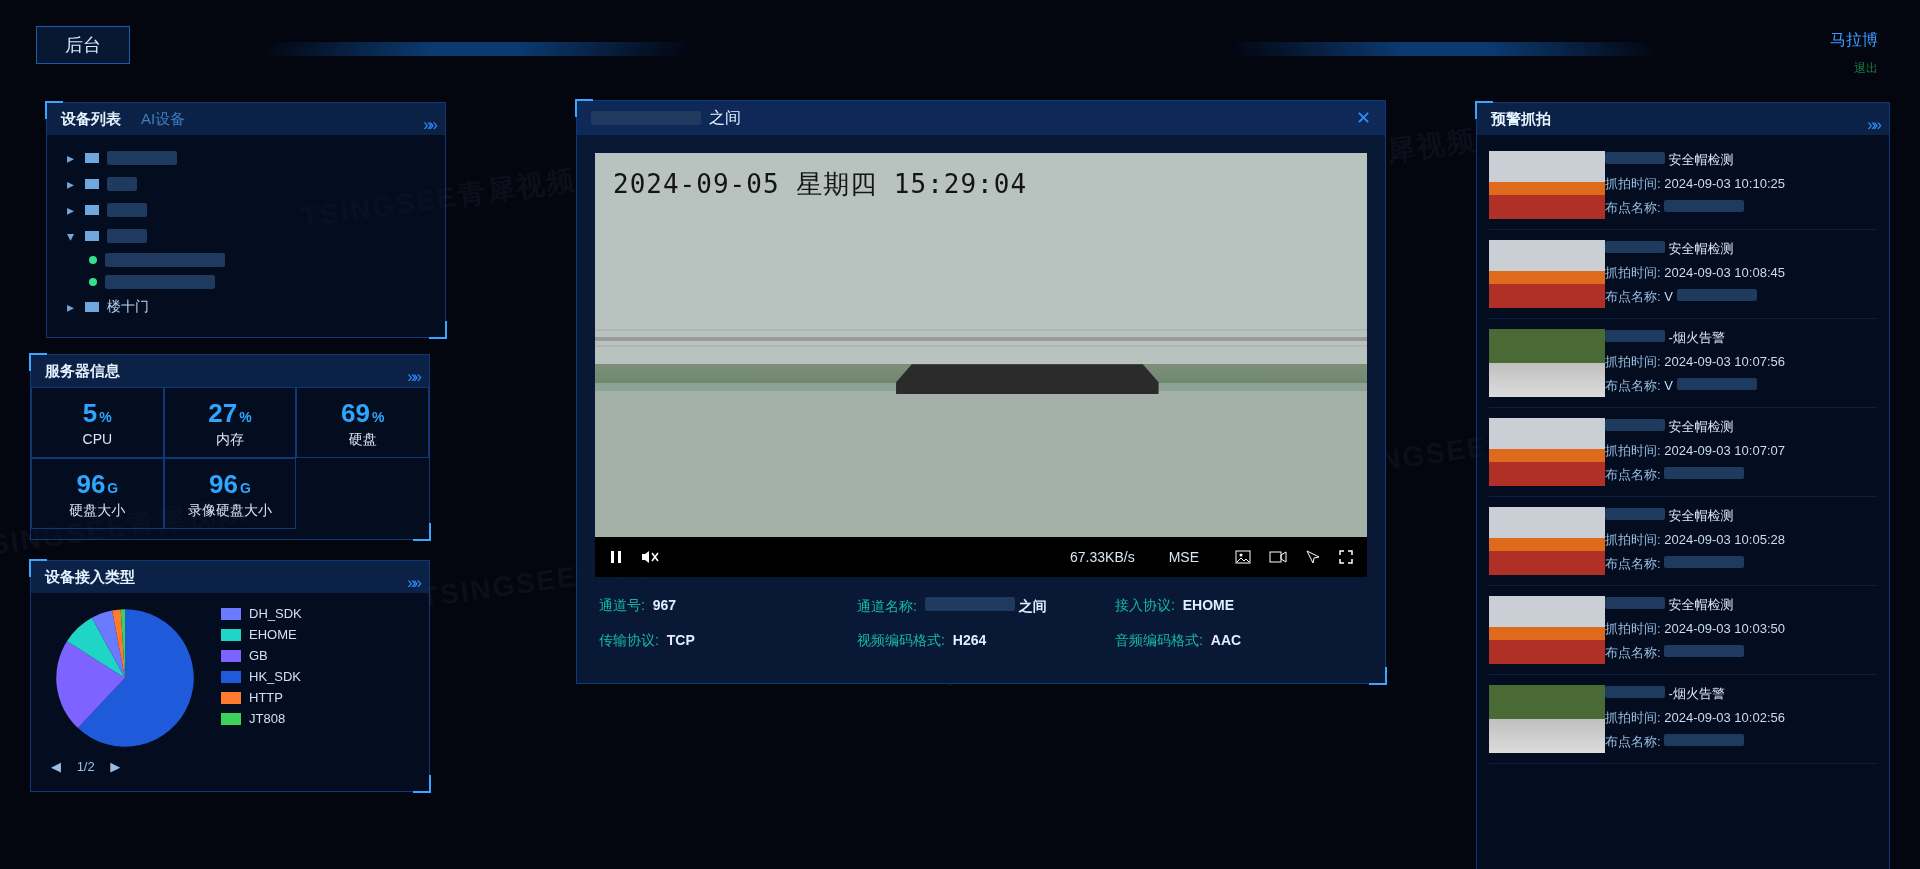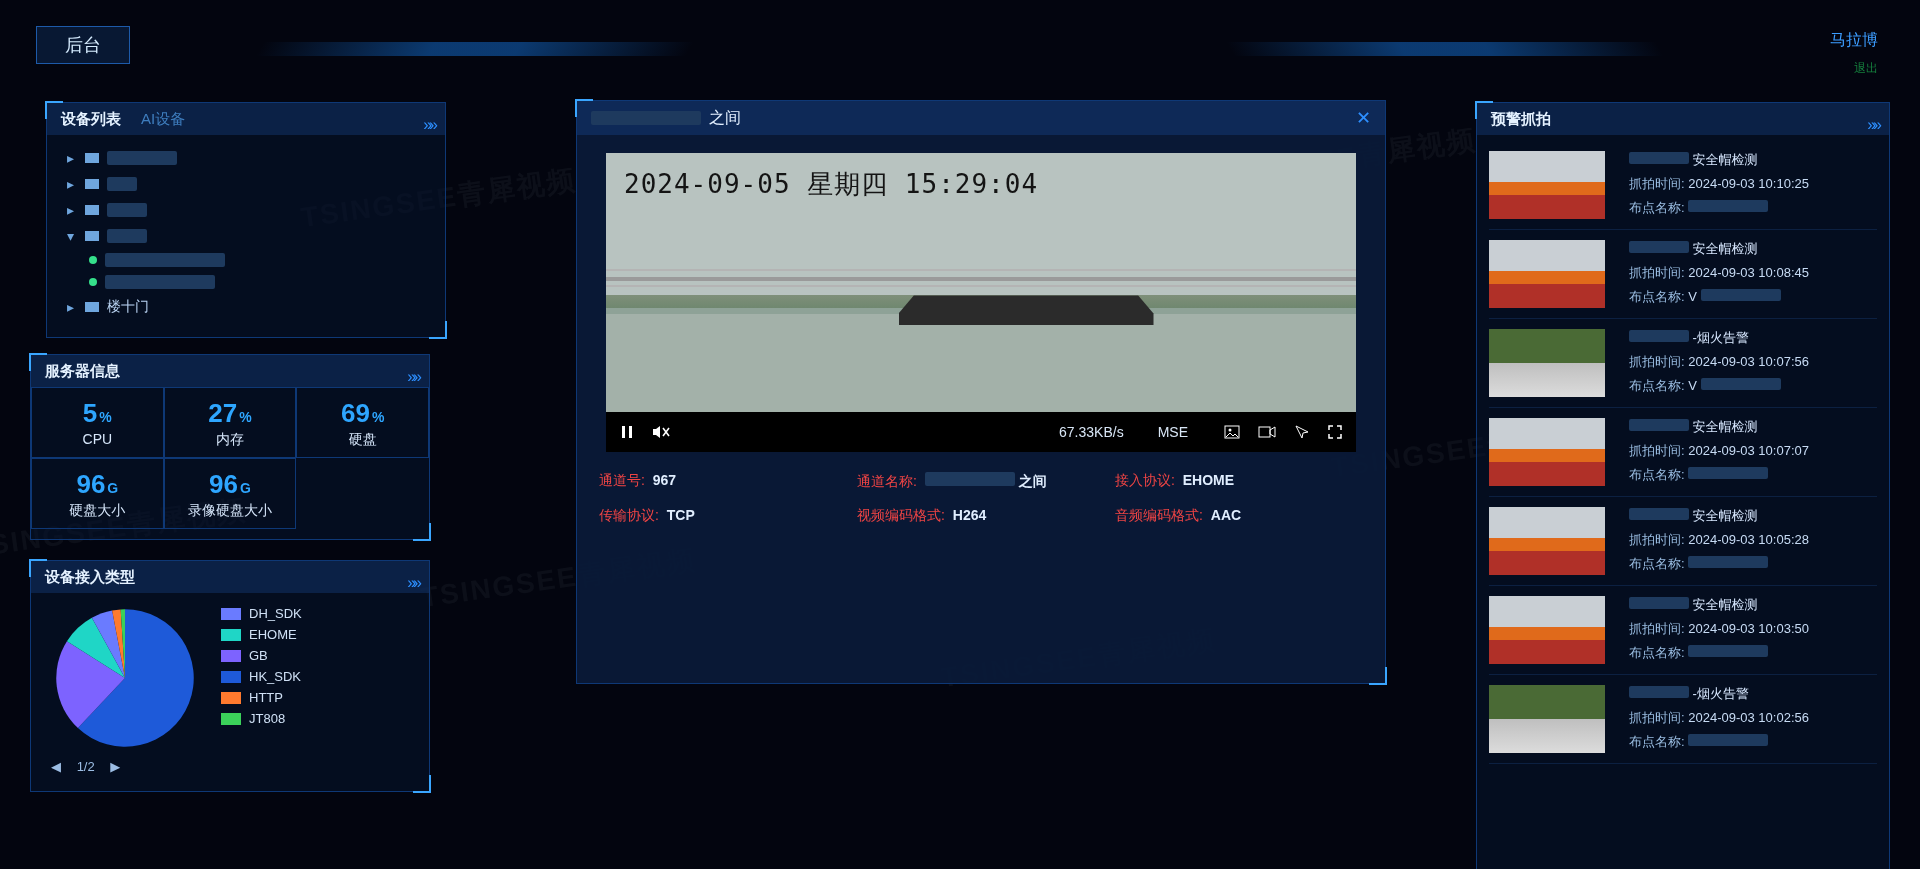--- a/index.html
+++ b/index.html
@@ -58,43 +58,43 @@
   .legend li{ display:flex; align-items:center; gap:8px; padding:3px 0; color:#cfe0f5; }
   .sw       { width:20px; height:12px; display:inline-block; }
   .pager    { text-align:left; font-size:13px; color:#9cbde4; padding-top:6px; }
   .pager span{ cursor:pointer; padding:0 6px; }
   
   #pnl-video { left:576px; top:100px; width:810px; height:584px; background:rgba(10,26,56,.92); }
   .vid-head  { height:34px; display:flex; align-items:center; justify-content:space-between;
                padding:0 14px; background:rgba(18,54,110,.6); }
   .vid-title { font-size:16px; color:#e2efff; display:flex; align-items:center; gap:8px;}
   .vid-close { color:#2d8fff; font-size:18px; cursor:pointer; }
-  .video-box { margin:18px 29px 0; height:299px; background:#000; position:relative; overflow:hidden;
+  .video-box { margin:18px 18px 0; height:424px; background:#000; position:relative; overflow:hidden;
                display:flex; flex-direction:column; }
   .frame     { flex:1; position:relative; background:linear-gradient(#b8c3c0 0%, #b8c3c0 55%, #7e8f79 55%, #6f876f 60%, #8ea297 60%, #8ea297 100%); }
   .osd       { position:absolute; left:18px; top:14px; font-family:monospace;
                font-size:26px; color:#141414; letter-spacing:1px; }
   .bridge    { position:absolute; left:0; right:0; top:48%; height:4px; background:#9a9a9a; }
   .bridge::before,.bridge::after{content:"";position:absolute;width:100%;height:2px;background:#b4b4b4;top:-8px;}
   .bridge::after{top:8px;}
   .barge     { position:absolute; left:39%; top:55%; width:34%; height:30px;
                background:#2b2b2b; clip-path:polygon(0 60%, 6% 0, 94% 0, 100% 60%, 100% 100%, 0 100%); }
   .water     { position:absolute; left:0; right:0; top:62%; bottom:0; background:#a3b1a9;}
   .ctrlbar   { height:40px; background:#000; display:flex; align-items:center; padding:0 14px; gap:18px;
                color:#d8e6f6; font-size:14px; }
   .ctrlbar .spacer{flex:1;}
   .ico       { cursor:pointer; display:inline-flex; align-items:center; }
   .meta-grid { display:grid; grid-template-columns:repeat(3,1fr); row-gap:16px; column-gap:10px;
                padding:20px 22px; font-size:14px; }
-  .meta-lbl  { color:#ef4444; }
+  .meta-lbl  { color:#14b8a6; }
   .meta-val  { color:#e1eeff; margin-left:4px;font-weight:bold; }
   
   #pnl-alerts { right:30px; top:102px; width:414px; height:824px; }
   .alert-list { height:calc(100% - 32px); overflow:hidden; padding:6px 12px; }
-  .alert-item { display:flex; gap:24px; padding:10px 0; border-bottom:1px solid rgba(30,70,130,.35); }
+  .alert-item { display:flex; gap:0; padding:10px 0; border-bottom:1px solid rgba(30,70,130,.35); }
   .thumb      { width:116px; height:68px; background:#444; position:relative; flex-shrink:0; }
   .thumb.fire { background:linear-gradient(#4a6a35 0%, #4a6a35 50%, #bfbfbf 50%, #dcdcdc 100%); }
   .thumb.room { background:linear-gradient(#c9cfd4 0%, #c9cfd4 45%, #e06a1b 45%, #e06a1b 65%, #b03028 65%, #b03028 100%); }
   .alert-meta { font-size:13px; color:#c7dbf4; display:flex; flex-direction:column; gap:6px; }
   .alert-type { color:#d8e8ff; font-size:13px; }
   .k { color:#9abde2; }
   
   .wm { position:absolute; color:rgba(195,210,225,.05); font-size:28px; font-weight:700;
         transform:rotate(-8deg); pointer-events:none; letter-spacing:2px;}
 </style>

